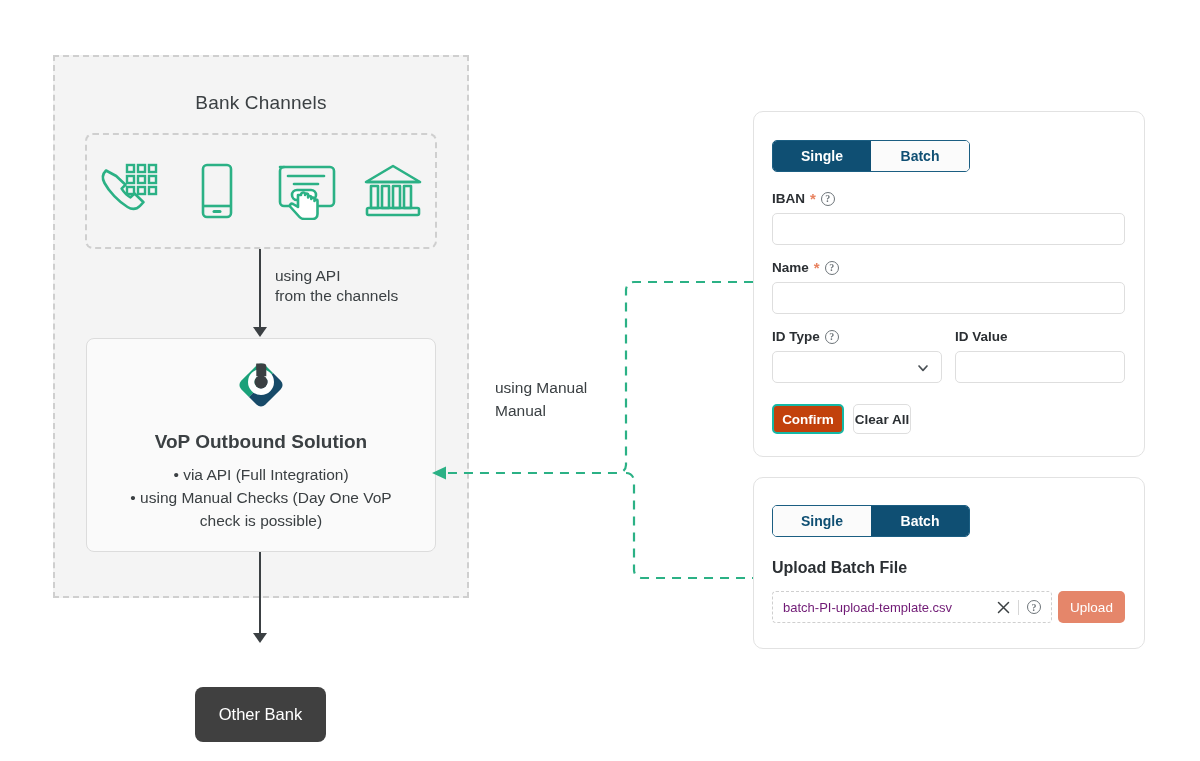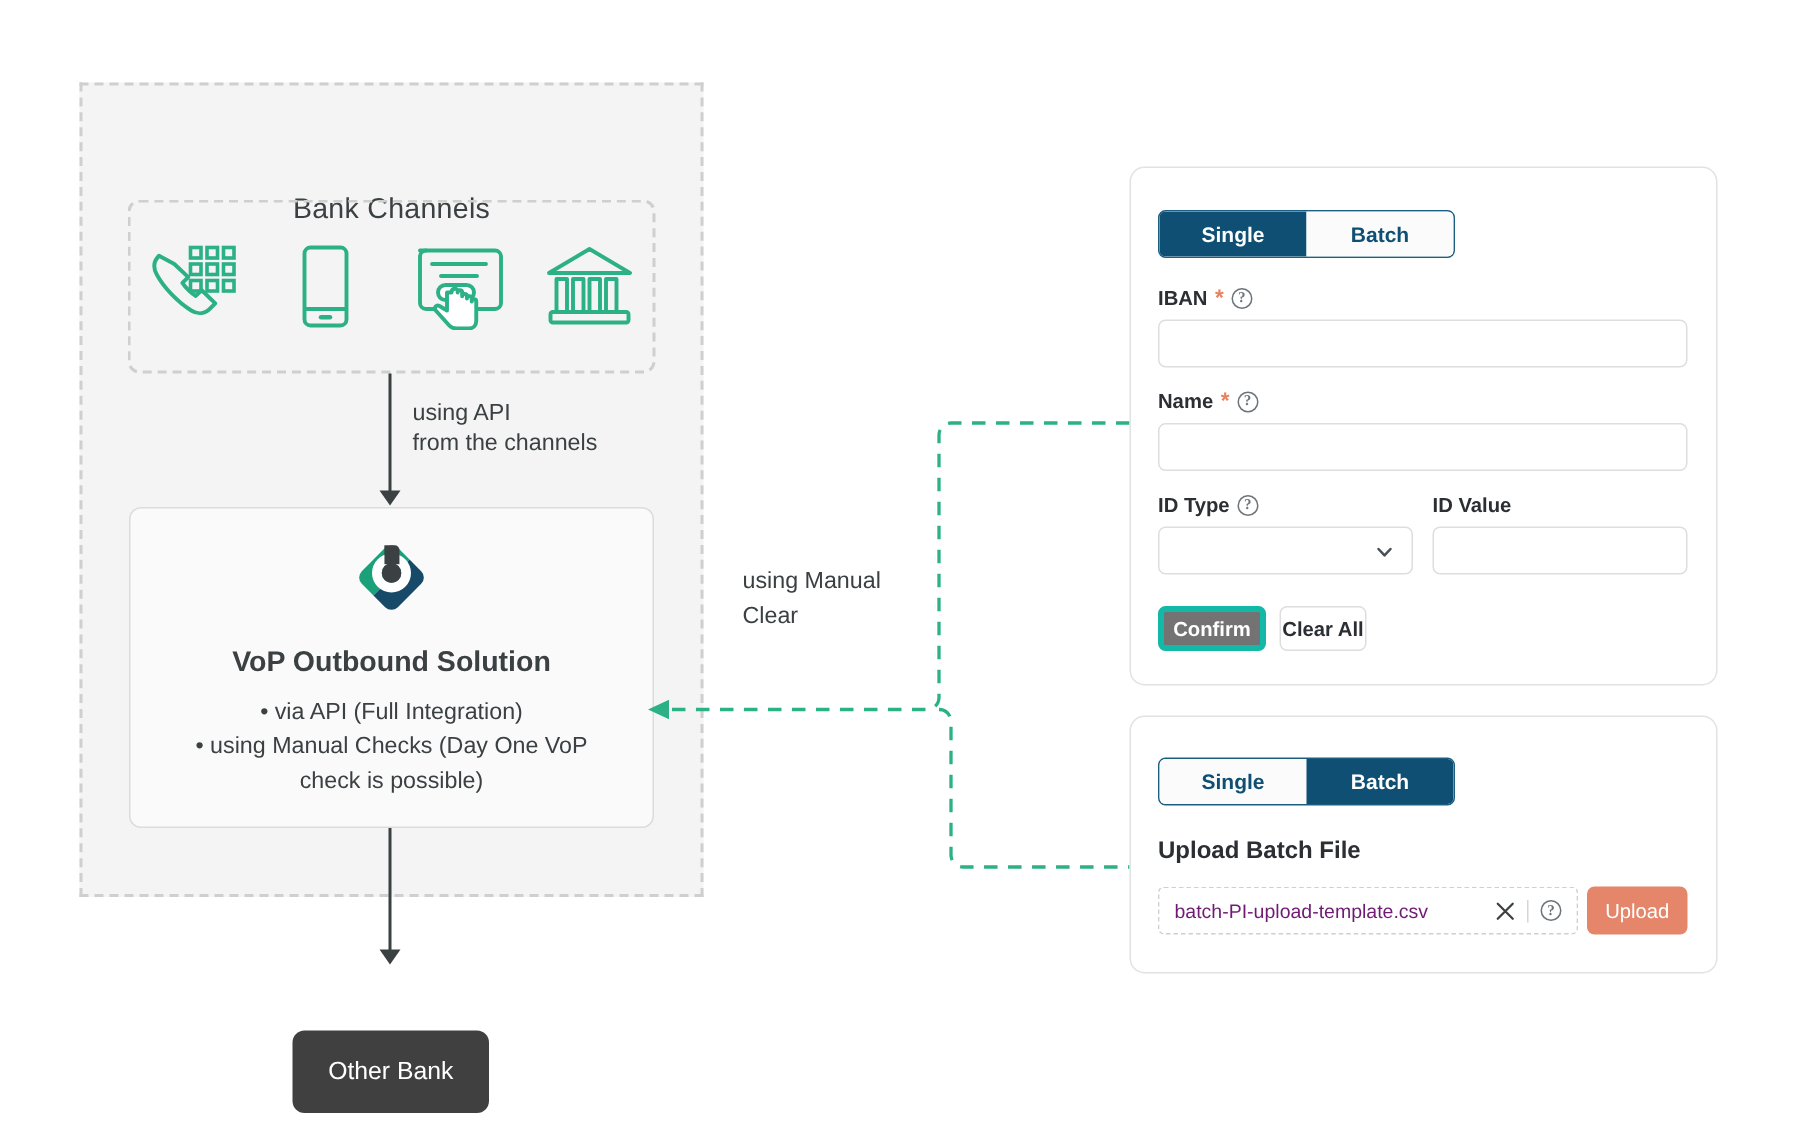--- a/index.html
+++ b/index.html
@@ -13,21 +13,21 @@
   #canvas { position: relative; width: 1200px; height: 761px; background:#fff; }
 
   
   .outer-dashed {
     position: absolute; left: 53px; top: 55px; width: 416px; height: 543px;
     background: #f4f4f4;
     border: 2px dashed #cfcfcf;
   }
   .bank-channels-title {
     position: absolute; left: 53px; top: 92px; width: 416px;
-    text-align: center; font-size: 19px; color: #3b4043; letter-spacing: .2px; margin-top: 37px;
+    text-align: center; font-size: 19px; color: #3b4043; letter-spacing: .2px;
   }
   .channels-dashed {
     position: absolute; left: 85px; top: 133px; width: 352px; height: 116px;
     border: 2px dashed #cfcfcf; border-radius: 8px;
   }
   .channels-row {
     position: absolute; left: 85px; top: 133px; width: 352px; height: 116px;
     display: flex; align-items: center; justify-content: space-around;
   }
   .chan-icon { width: 66px; height: 62px; display:flex; align-items:center; justify-content:center; }
@@ -125,21 +125,21 @@
   .lbl-name   { left: 772px; top: 260px; }
   .lbl-idtype { left: 772px; top: 329px; }
   .lbl-idval  { left: 955px; top: 329px; }
 
   .chev { position: absolute; left: 917px; top: 362px; width: 12px; height: 12px; }
 
   .btn {
     position: absolute; height: 30px; border-radius: 5px; display: flex;
     align-items: center; justify-content: center; font-size: 13.5px; font-weight: 700; cursor: pointer;
   }
-  .btn-confirm { left: 772px; top: 404px; width: 72px; background: #737373; color: #fff; border: 4px solid #14b8a6; }
+  .btn-confirm { left: 772px; top: 404px; width: 72px; background: #c2410c; color: #fff; border: 2px solid #14b8a6; }
   .btn-clear   { left: 853px; top: 404px; width: 58px; background: #fff; color: #2b2f33; border: 1px solid #dedede; }
 
   .upload-title {
     position: absolute; left: 772px; top: 559px; font-size: 16px; font-weight: 700; color: #2b2f33;
   }
   .file-drop {
     position: absolute; left: 772px; top: 591px; width: 280px; height: 32px;
     border: 1.5px dashed #cfcfcf; border-radius: 4px;
     display: flex; align-items: center; padding: 0 10px; gap: 8px;
   }
@@ -254,21 +254,21 @@
 
   <svg class="teal-conn" viewBox="0 0 340 320">
     <g fill="none" stroke="#2bb185" stroke-width="2.2" stroke-dasharray="9 7">
       <path d="M325 12 H206 a8 8 0 0 0 -8 8 V195 a8 8 0 0 1 -8 8 H18"></path>
       <path d="M198 203 a8 8 0 0 1 8 8 V300 a8 8 0 0 0 8 8 H325"></path>
     </g>
     <path d="M4 203 L18 196.5 L18 209.5 Z" fill="#2bb185"></path>
   </svg>
   <div class="manual-label">
     <span>using Manual</span><br>
-    <span>Clear</span>
+    <span>Manual</span>
   </div>
 
   <div class="card card-single"></div>
 
   <div class="toggle tog1">
     <div class="seg on">Single</div>
     <div class="seg off">Batch</div>
   </div>
 
   <div class="fld-label lbl-iban">

